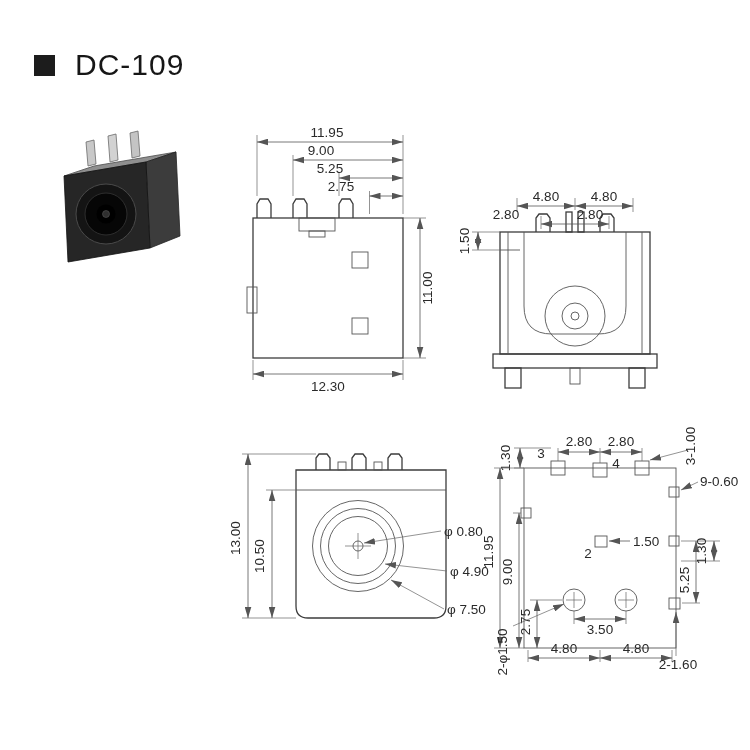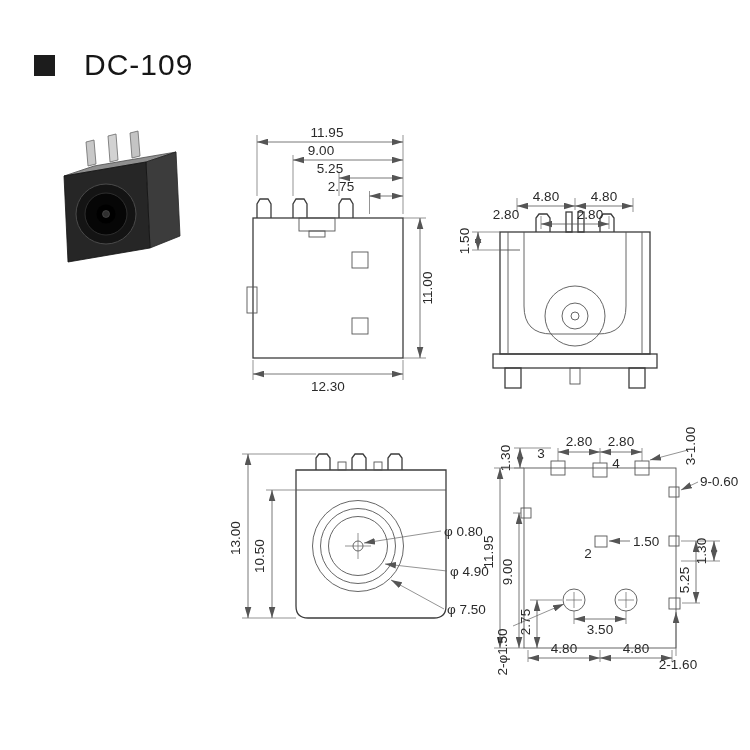--- a/index.html
+++ b/index.html
@@ -1,18 +1,18 @@
 <!DOCTYPE html>
 <html><head>
 <meta charset="utf-8">
 <style>
   html,body{margin:0;padding:0;background:#fff;}
   .stage{position:relative;width:750px;height:750px;background:#ffffff;overflow:hidden;
          font-family:"Liberation Sans",sans-serif;}
-  .hdr{position:absolute;left:34px;top:48px;display:flex;align-items:center;gap:29px;}
+  .hdr{position:absolute;left:34px;top:48px;display:flex;align-items:center;gap:20px;}
   .hdr .sq{width:21px;height:21px;background:#1c1c1c;display:inline-block;}
   .hdr .t{font-size:30px;color:#161616;letter-spacing:1px;}
   svg text{font-family:"Liberation Sans",sans-serif;font-size:13.5px;fill:#2a2a2a;}
   text.dim{text-anchor:middle;}
   text.dim.s{text-anchor:start;}
   .ol{fill:none;stroke:#3c3c3c;stroke-width:1.3;}
   .tl{fill:none;stroke:#555;stroke-width:0.9;}
   .xl{fill:none;stroke:#666;stroke-width:0.7;}
   .dl{fill:none;stroke:#555;stroke-width:0.8;}
 </style>

